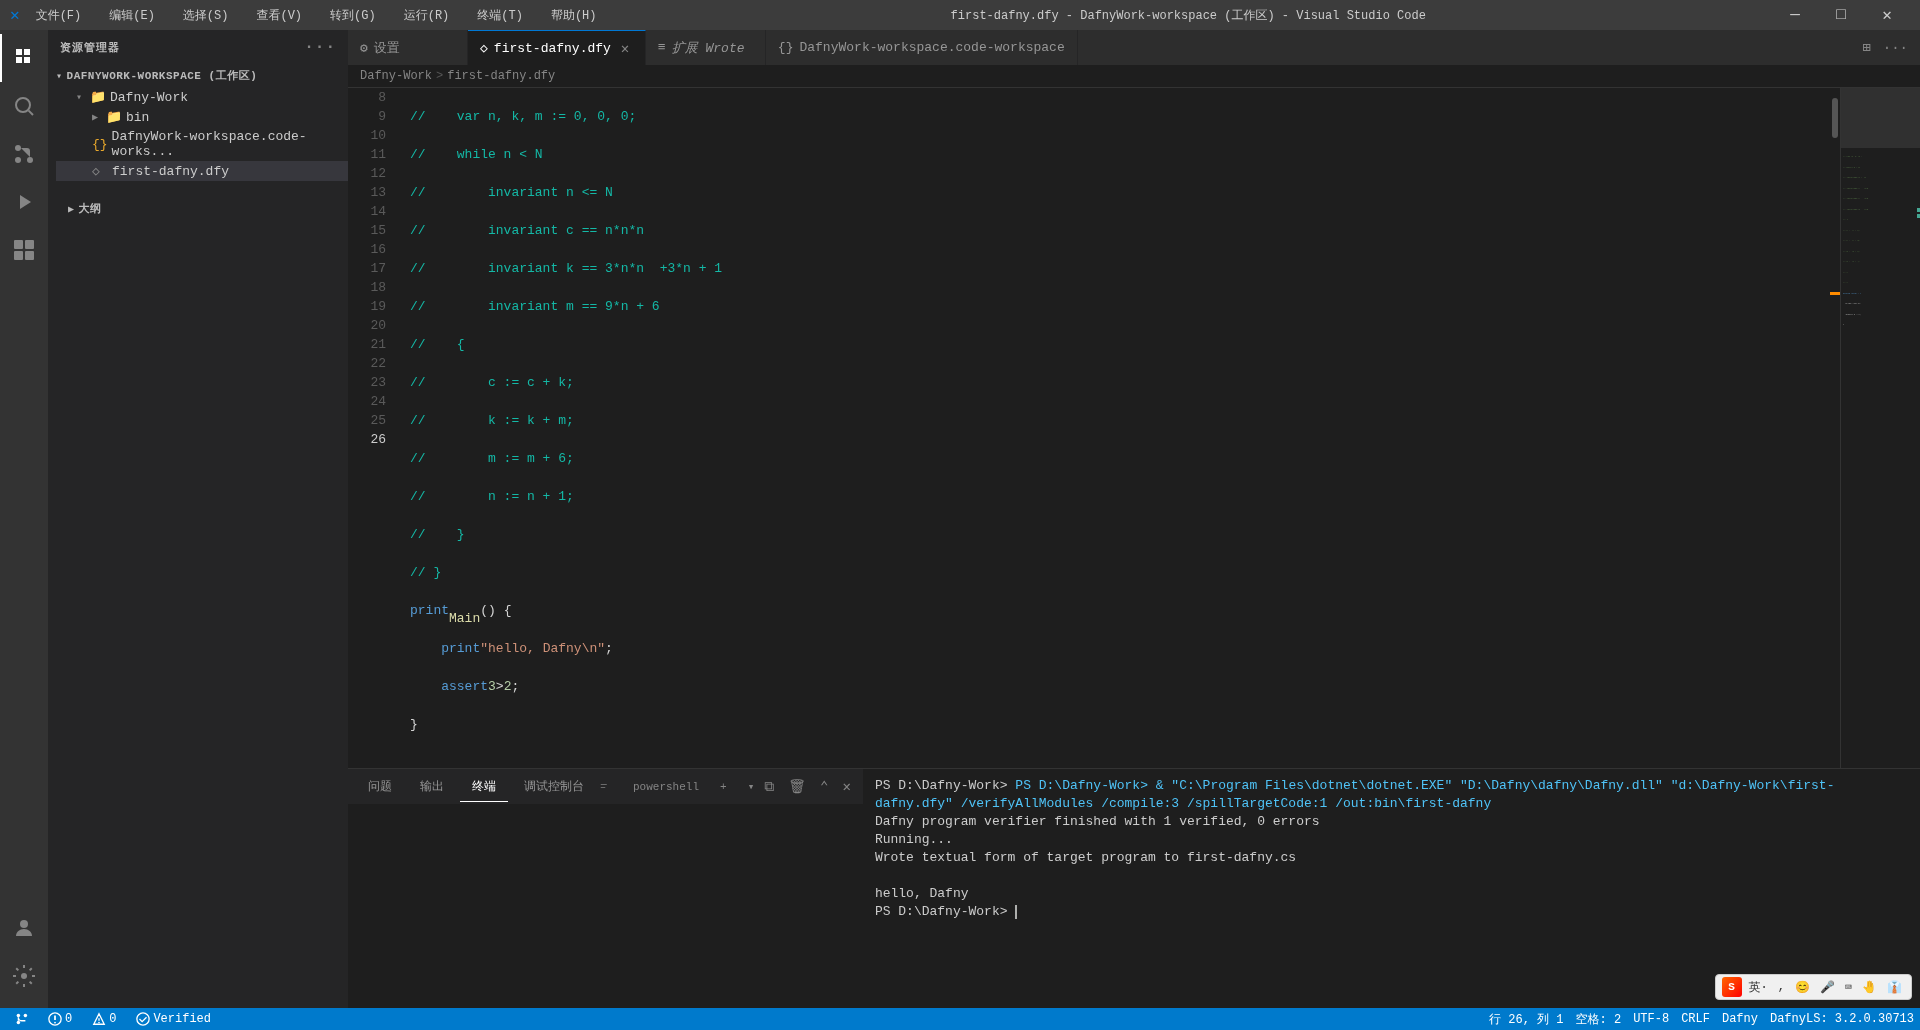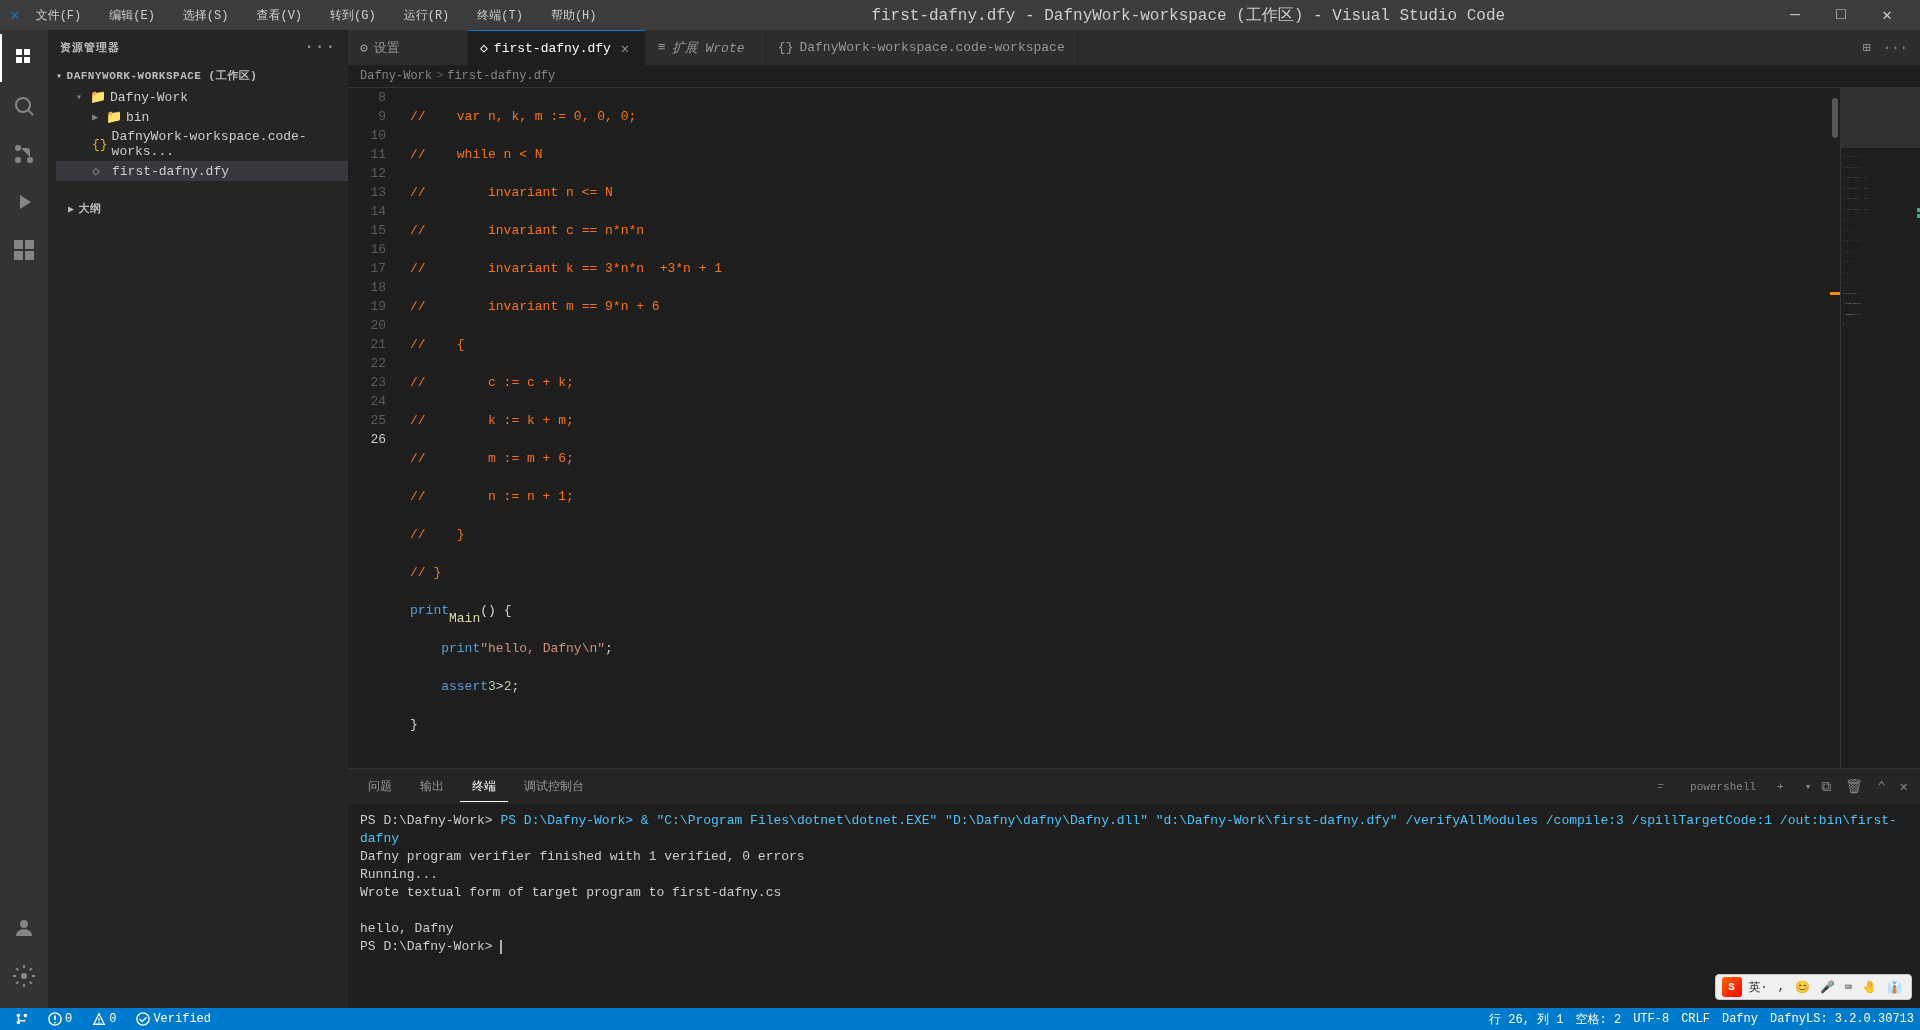--- a/index.html
+++ b/index.html
@@ -13,21 +13,21 @@
       align-items: center;
       justify-content: space-between;
       padding: 0 10px;
       flex-shrink: 0;
       user-select: none;
     }
     #title-bar-left { display: flex; align-items: center; gap: 8px; }
     #title-bar-left .vscode-icon { color: #0078d4; font-size: 16px; font-weight: bold; }
     #menu-bar { display: flex; gap: 12px; }
     #menu-bar span { padding: 2px 8px; font-size: 12px; color: #cccccc; cursor: pointer; }
-    #title-bar-center { color: #cccccc; font-size: 16px; }
+    #title-bar-center { color: #cccccc; font-size: 12px; }
     #title-bar-right { display: flex; gap: 0; }
     .win-btn { width: 46px; height: 30px; display: flex; align-items: center; justify-content: center; color: #cccccc; cursor: pointer; font-size: 16px; }
 
     
     #main { display: flex; flex: 1; overflow: hidden; }
 
     
     #activity-bar {
       width: 48px;
       background: #333333;
@@ -187,21 +187,21 @@
       overflow-x: auto;
     }
     .code-line { height: 19px; display: flex; align-items: center; }
     .line-num { height: 19px; line-height: 19px; display: block; }
 
     
     .kw { color: #569cd6; }
     .fn { color: #dcdcaa; margin-top: 16px; }
     .str { color: #ce9178; }
     .num { color: #b5cea8; }
-    .cmt { color: #f97316; }
+    .cmt { color: #14b8a6; }
     .op { color: #d4d4d4; }
     .punct { color: #d4d4d4; }
 
     
     #code-editor::-webkit-scrollbar { width: 10px; }
     #code-editor::-webkit-scrollbar-track { background: #1e1e1e; }
     #code-editor::-webkit-scrollbar-thumb { background: #424242; }
 
     
     #minimap {
@@ -226,21 +226,20 @@
       right: 0;
       height: 60px;
       background: rgba(121,121,121,0.2);
     }
 
     
     #panel {
       height: 240px;
       background: #1e1e1e;
       display: flex;
-      flex-direction: column;
       border-top: 1px solid #333;
       flex-shrink: 0;
     }
     #panel-tabs {
       display: flex;
       align-items: center;
       background: #252526;
       height: 35px;
       padding: 0 8px;
       gap: 4px;

